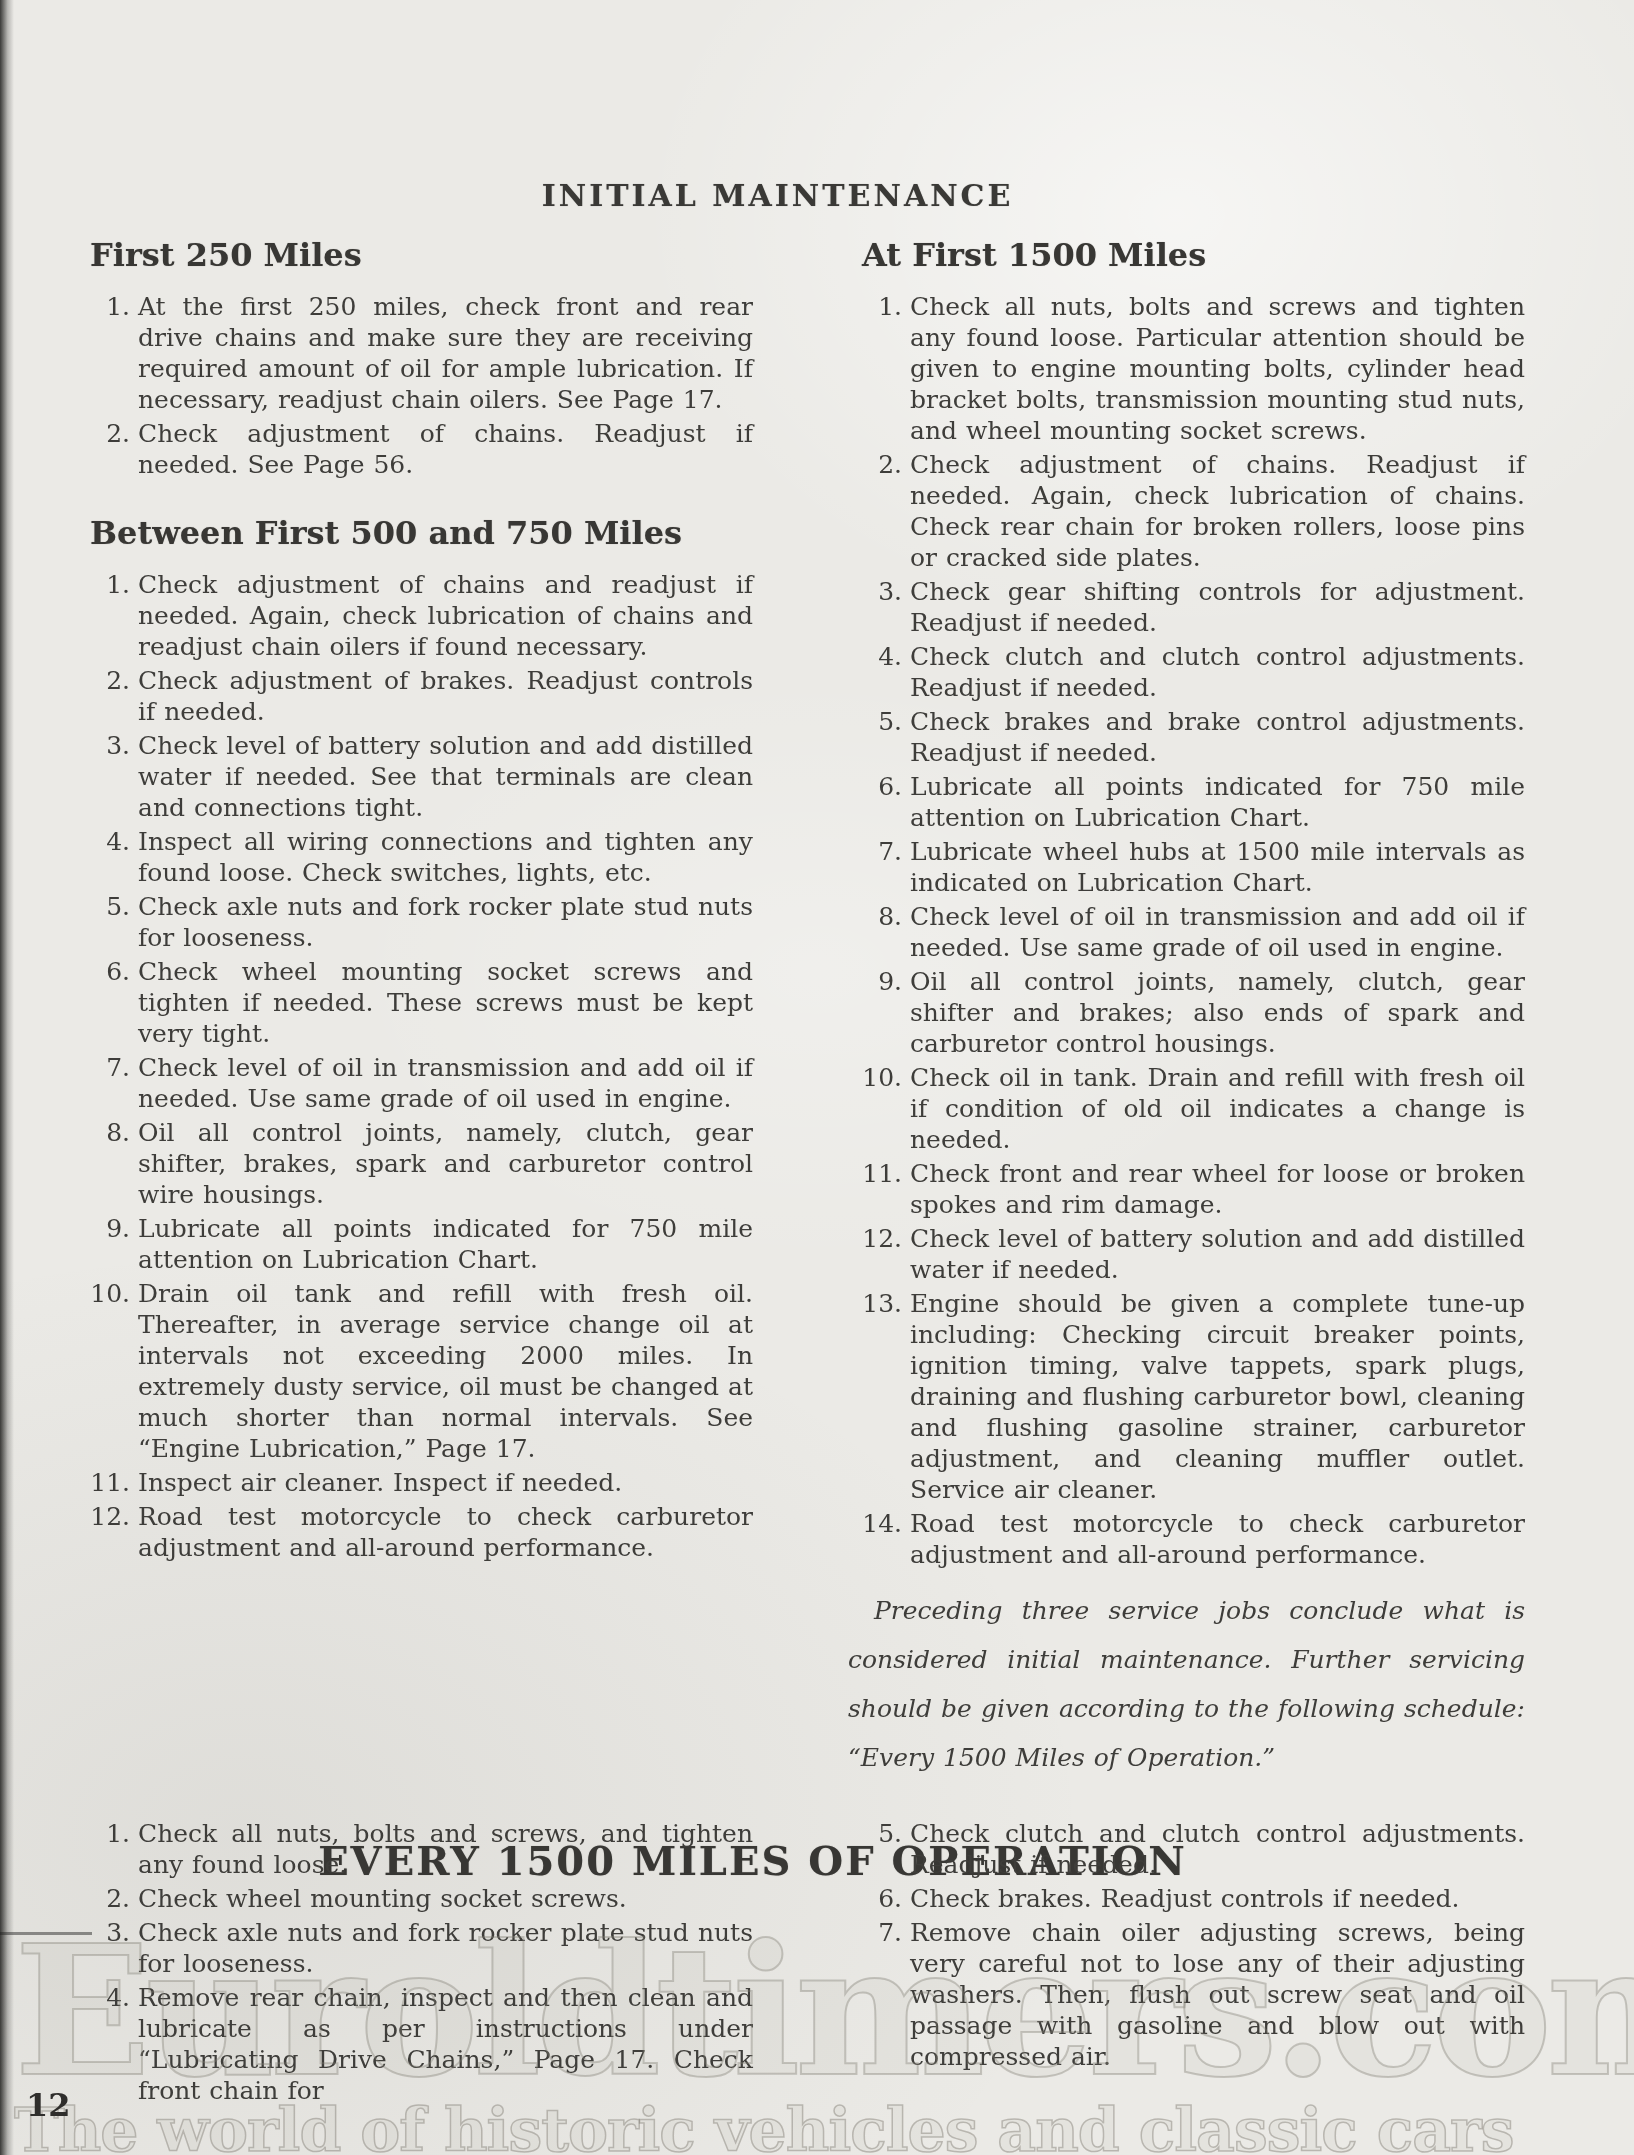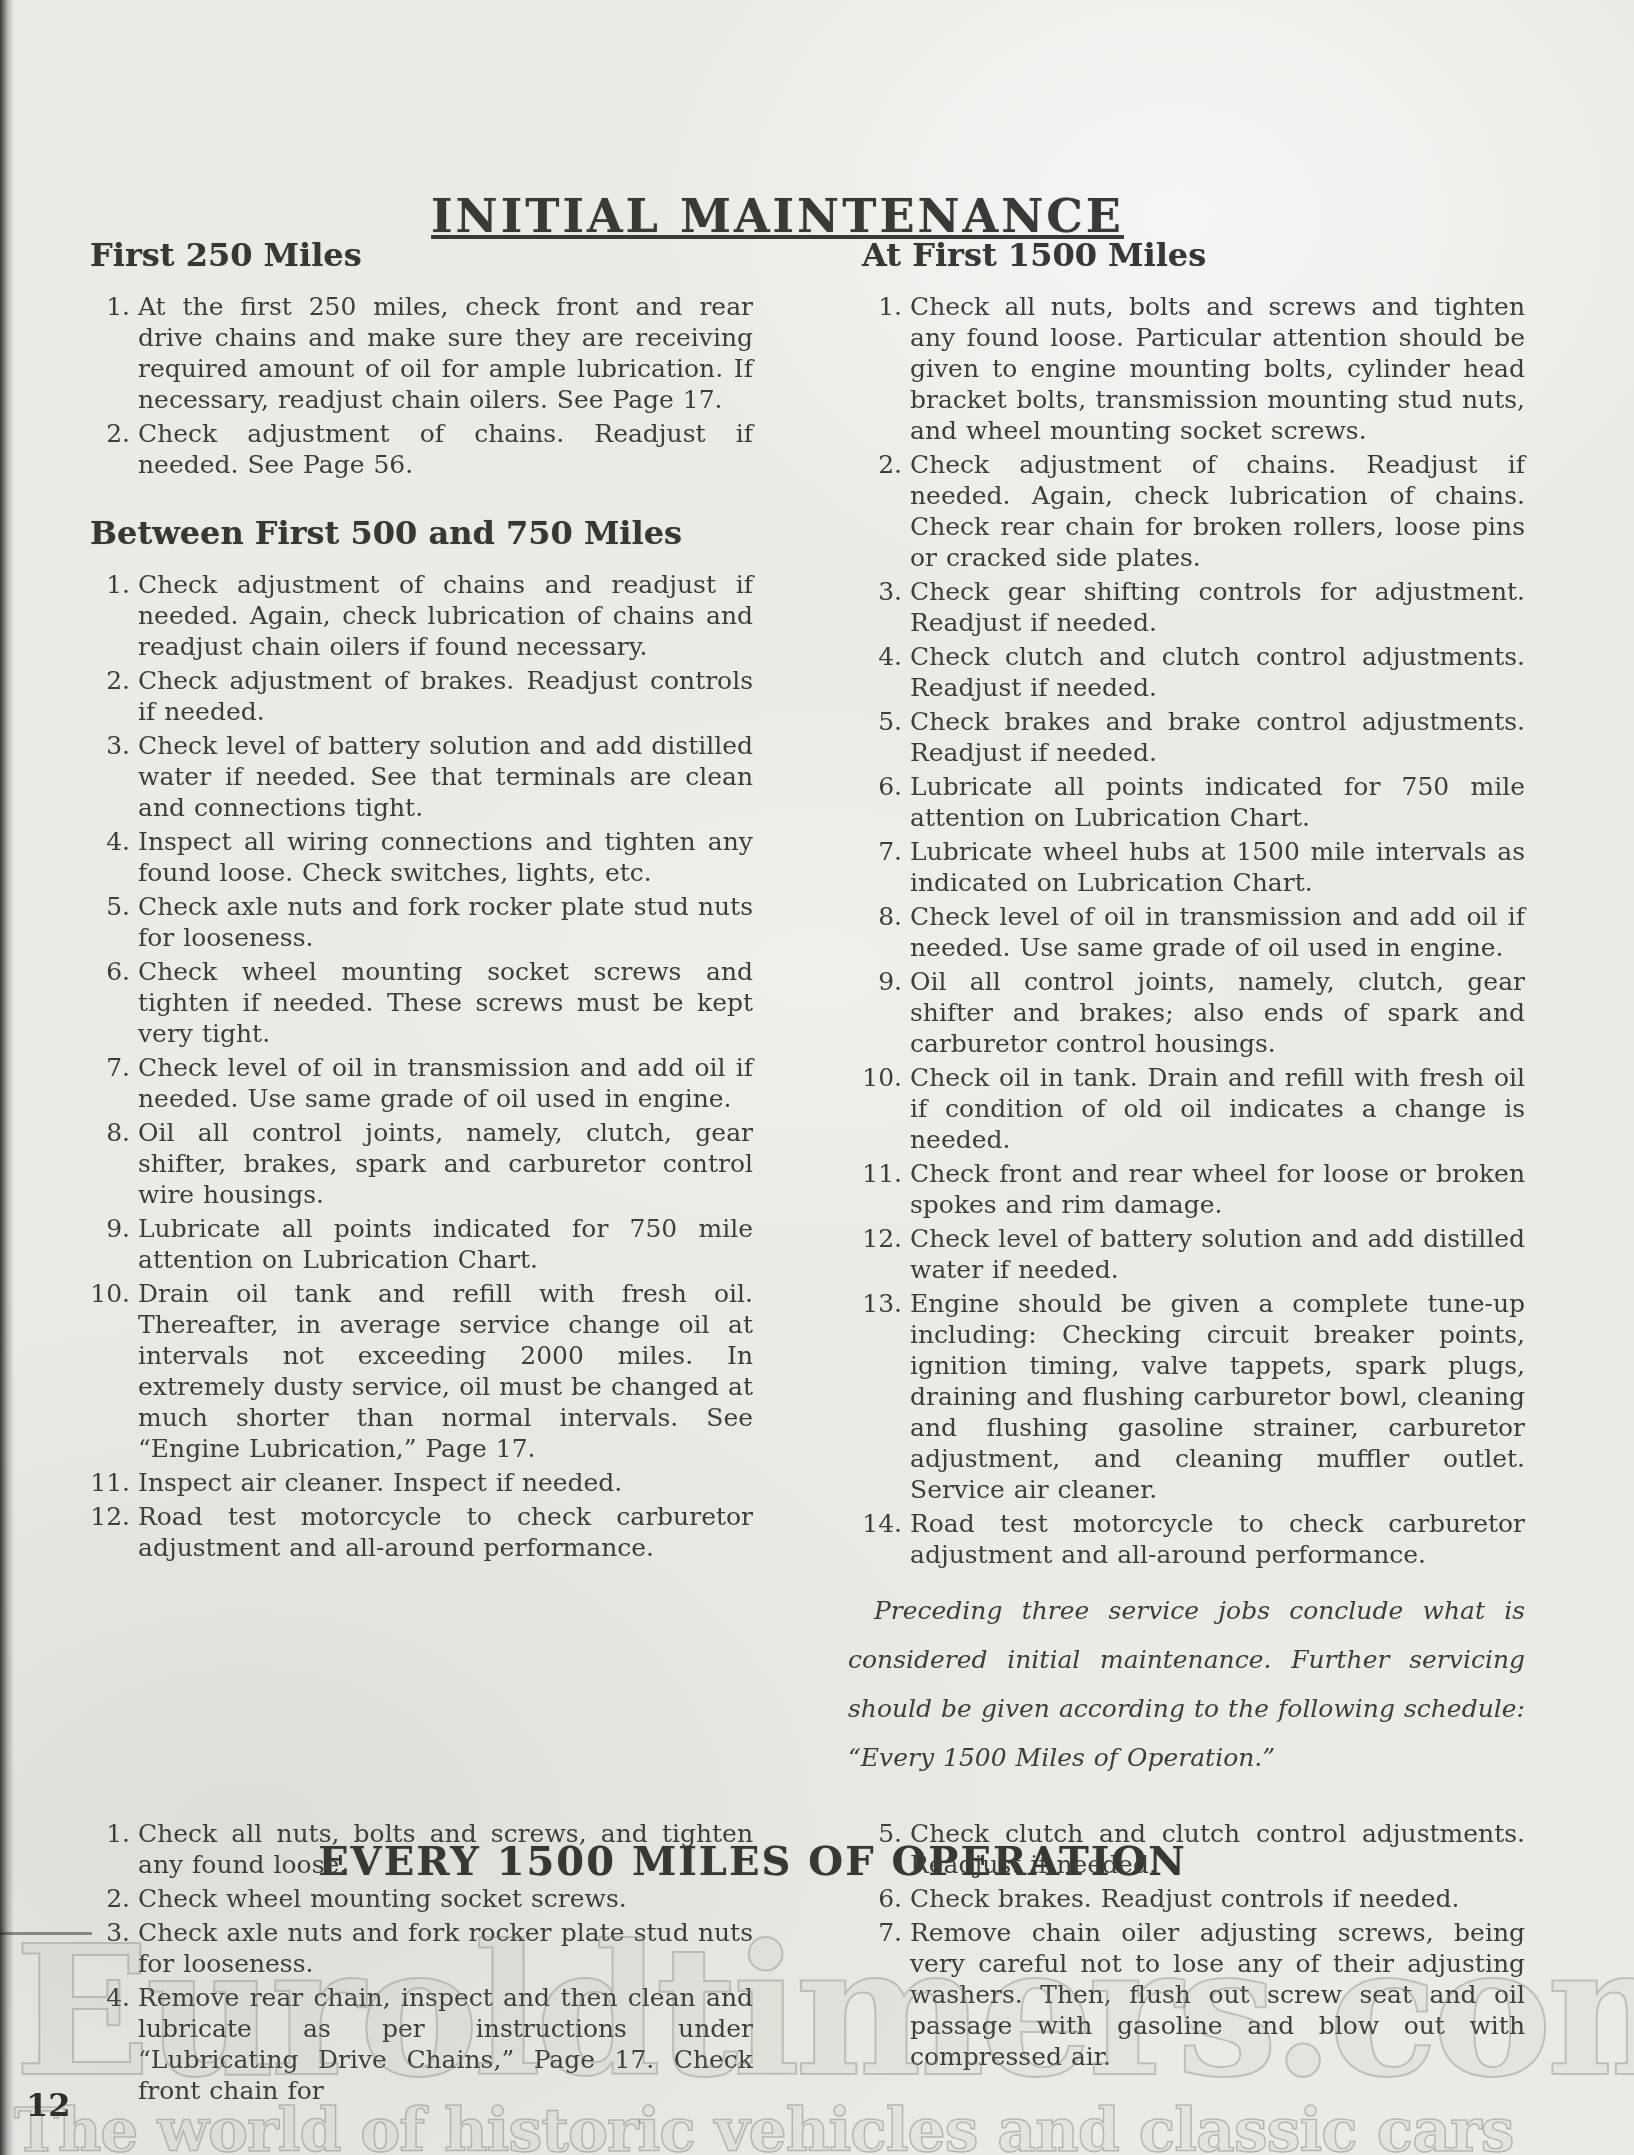--- a/index.html
+++ b/index.html
@@ -17,24 +17,23 @@
     font-family:"DejaVu Serif", serif;
     color:#3e3d3a;
   }
   .edge-left {
     position:absolute; left:0; top:0; width:14px; height:100%;
     background:linear-gradient(90deg, rgba(28,28,26,0.85), rgba(28,28,26,0.25) 55%, transparent);
     z-index:6;
   }
   .page-title {
     position:absolute; top:158px; left:60px; width:1435px;
-    text-align:center; font-size:46px; font-weight:bold;
+    text-align:center; font-size:30px; font-weight:bold;
     letter-spacing:3px; color:#3a3936;
     text-shadow:0 0 1px rgba(58,57,54,0.4);
-    text-decoration:underline;
   }
   .cols {
     position:absolute; left:90px; width:1435px;
     display:flex; justify-content:space-between;
   }
   .cols-top { top:238px; }
   .cols-bottom { top:1818px; }
   .col { width:663px; font-size:25px; line-height:31px; }
   .sec-heading {
     font-size:32px; font-weight:bold; line-height:1.1;

